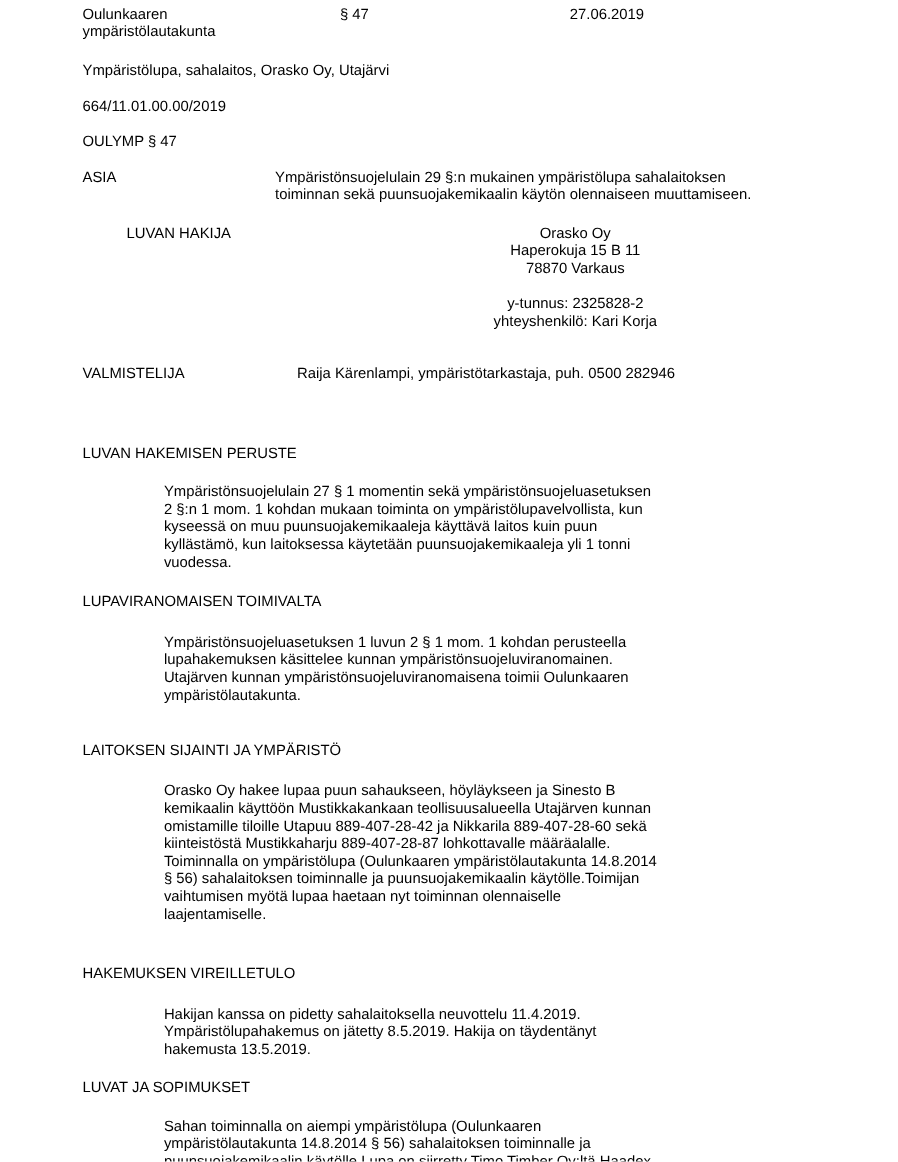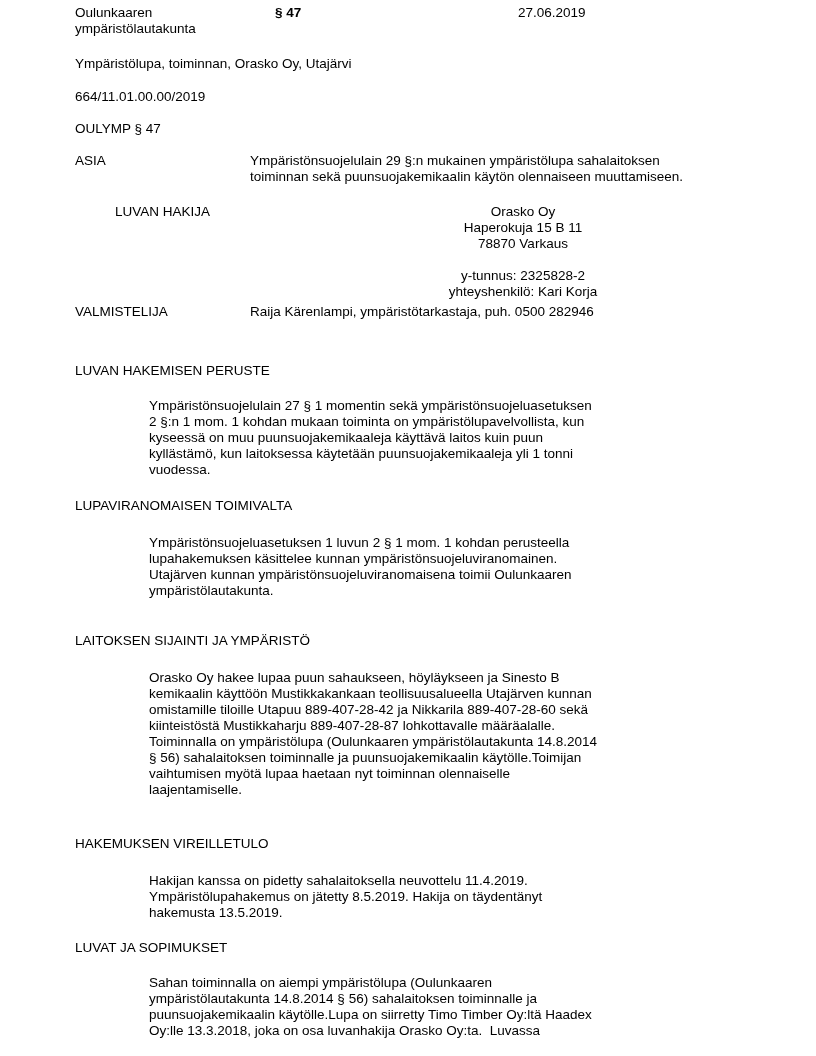--- a/index.html
+++ b/index.html
@@ -17,58 +17,58 @@
   .page {
     position: relative;
     width: 816px;
     height: 896px;
     padding: 5px 20px 0 75px;
   }
   .pre { white-space: pre; }
   
   .header-row { position: relative; height: 32px; }
   .org-name { width: 210px; }
-  .para-ref { position: absolute; left: 200px; top: 0; font-weight: bold; }
+  .para-ref { position: absolute; left: 234px; top: 0; }
   .doc-date { position: absolute; left: 443px; top: 0; }
   
   .doc-title   { margin-top: 19px; }
   .diary-number{ margin-top: 17px; }
   .case-ref    { margin-top: 16px; }
   
   .info-row { display: flex; }
   .info-row .label { flex: 0 0 175px; }
   .info-row .value { flex: 1 1 auto; }
   .row-asia         { margin-top: 16px; }
   .row-hakija       { margin-top: 19px; text-align: center; }
-  .row-valmistelija { margin-top: 4px; }
+  .row-valmistelija { margin-top: 32px; gap: 20px; }
   
   .section-heading { }
   .section-para { margin-left: 74px; margin-top: 19px; }
-  .sec1 .section-heading { margin-top: 43px; }
+  .sec1 .section-heading { margin-top: 56px; }
   .sec2 .section-heading { margin-top: 20px; }
   .sec2 .section-para    { margin-top: 21px; }
   .sec3 .section-heading { margin-top: 34px; }
   .sec3 .section-para    { margin-top: 21px; }
   .sec4 .section-heading { margin-top: 38px; }
   .sec4 .section-para    { margin-top: 21px; }
   .sec5 .section-heading { margin-top: 19px; }
   .sec5 .section-para    { margin-top: 19px; }
 </style>
 </head>
 <body>
 
 <div class="page">
 
   <div class="header-row">
     <div class="org-name pre">Oulunkaaren<br>ympäristölautakunta</div>
     <div class="para-ref">§ 47</div>
     <div class="doc-date">27.06.2019</div>
   </div>
 
-  <div class="doc-title">Ympäristölupa, toiminnan, Orasko Oy, Utajärvi</div>
+  <div class="doc-title">Ympäristölupa, sahalaitos, Orasko Oy, Utajärvi</div>
 
   <div class="diary-number">664/11.01.00.00/2019</div>
 
   <div class="case-ref">OULYMP § 47</div>
 
   <div class="info-row row-asia">
     <div class="label">ASIA</div>
     <div class="value pre">Ympäristönsuojelulain 29 §:n mukainen ympäristölupa sahalaitoksen<br>toiminnan sekä puunsuojakemikaalin käytön olennaiseen muuttamiseen.</div>
   </div>
 

